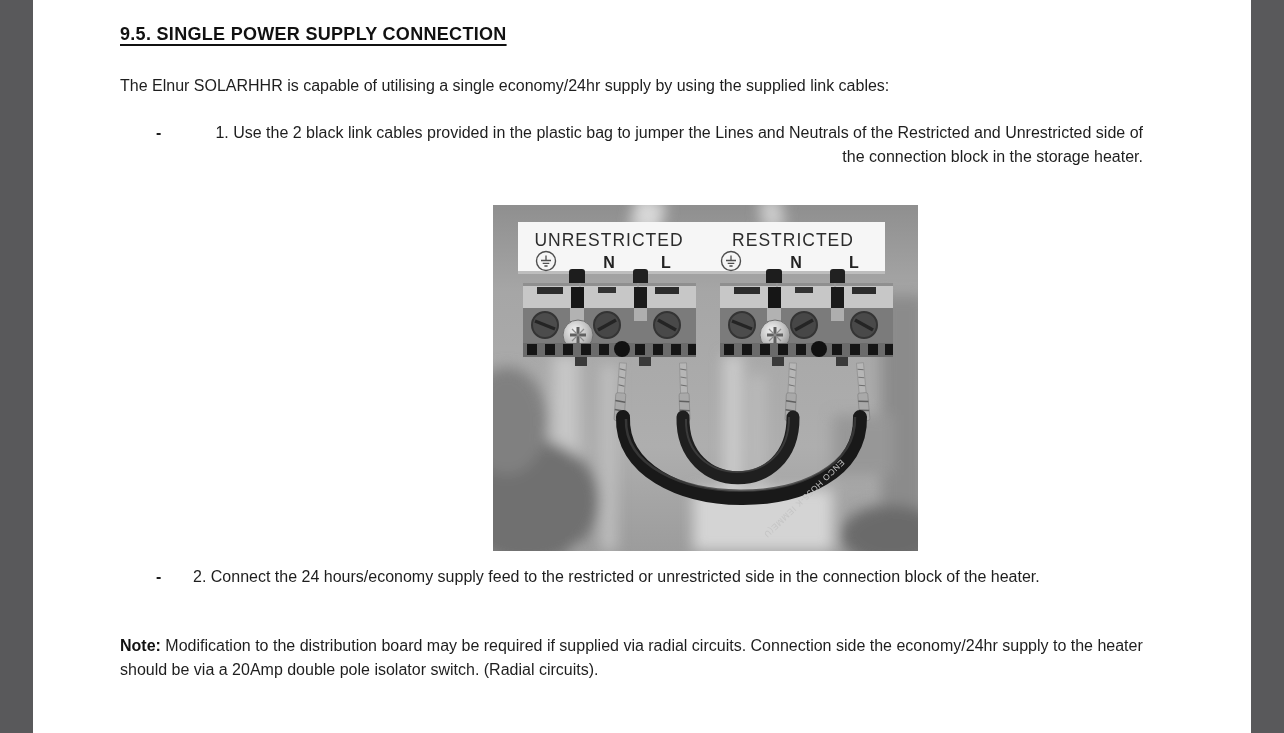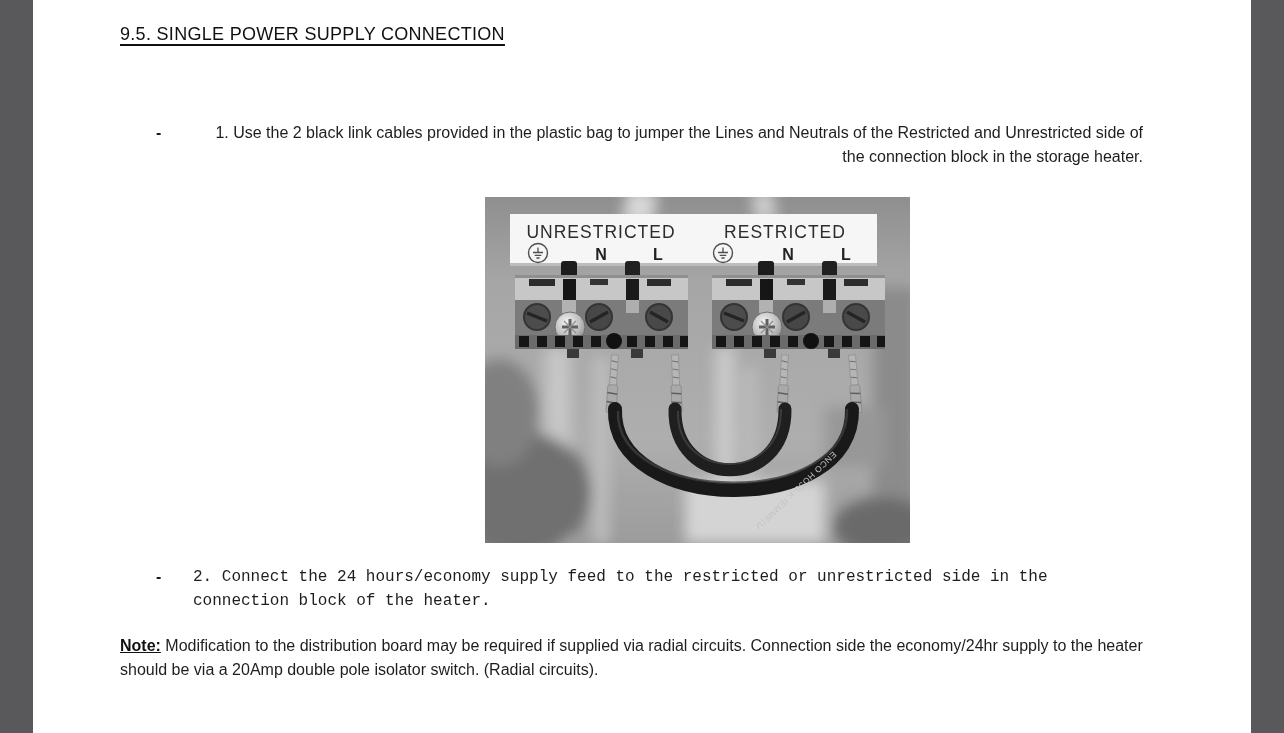--- a/index.html
+++ b/index.html
@@ -6,47 +6,48 @@
   .canvas {
     position:relative; width:1284px; height:733px; overflow:hidden;
     background:#ffffff; font-family:"Liberation Sans", sans-serif; color:#1e1e1e;
   }
   .gutter { position:absolute; top:0; width:33px; height:733px; background:#59595b; }
   .gutter.left { left:0; }
   .gutter.right { right:0; }
   .page { position:absolute; left:33px; top:0; width:1218px; height:733px; background:#ffffff; }
   .heading {
     position:absolute; left:87px; top:24px; margin:0;
-    font-size:18px; font-weight:normal; letter-spacing:0.3px; color:#111111;
+    font-size:18px; font-weight:bold; letter-spacing:0.3px; color:#111111;
     text-decoration:underline; text-decoration-thickness:2px; text-underline-offset:4px;
   }
   .intro { position:absolute; left:87px; top:74px; margin:0; font-size:16px; line-height:24px; white-space:nowrap; }
   .bullet { position:absolute; display:flex; font-size:16px; line-height:24px; }
   .bullet .marker { width:37px; flex:none; font-weight:bold; }
   .b1 { left:123px; top:121px; }
   .b1 .btext { width:950px;text-align:right; }
   .b2 { left:123px; top:565px; }
-  .b2 .btext { width:930px;font-family:Liberation Mono, monospace; }
-  .figure { position:absolute; left:448px; top:193px; width:425px; height:352px; margin:4px; }
+  .b2 .btext { width:930px; }
+  .figure { position:absolute; left:448px; top:193px; width:425px; height:352px; margin:12px; }
   .figure svg { display:block; }
   .figure text { font-family:"Liberation Sans", sans-serif; }
   .note { position:absolute; left:87px; top:634px; width:1070px; margin:0; font-size:16px; line-height:24px; }
-  .note-label { font-weight:bold; color:#111111;text-decoration:underline; }
+  .note-label { font-weight:bold; color:#111111; }
 </style>
 </head>
 <body>
 
 <div class="canvas">
   <div class="gutter left"></div>
   <div class="gutter right"></div>
 
   <div class="page">
 
     <h1 class="heading">9.5. SINGLE POWER SUPPLY CONNECTION</h1>
 
+    <p class="intro">The Elnur SOLARHHR is capable of utilising a single economy/24hr supply by using the supplied link cables:</p>
 
     <div class="bullet b1">
       <span class="marker">-</span>
       <span class="btext">1. Use the 2 black link cables provided in the plastic bag to jumper the Lines and Neutrals of the Restricted and Unrestricted side of the connection block in the storage heater.</span>
     </div>
 
     <figure class="figure">
       <svg viewBox="0 0 425 346" width="425" height="346" role="img">
         <defs>
           <filter id="b8" x="-30%" y="-30%" width="160%" height="160%">

